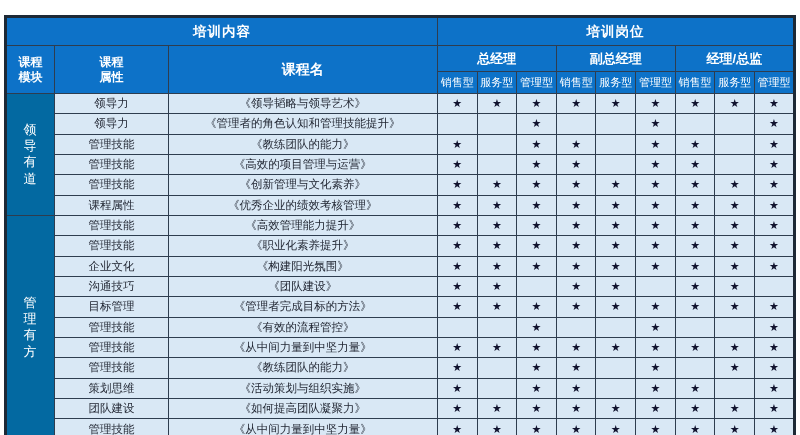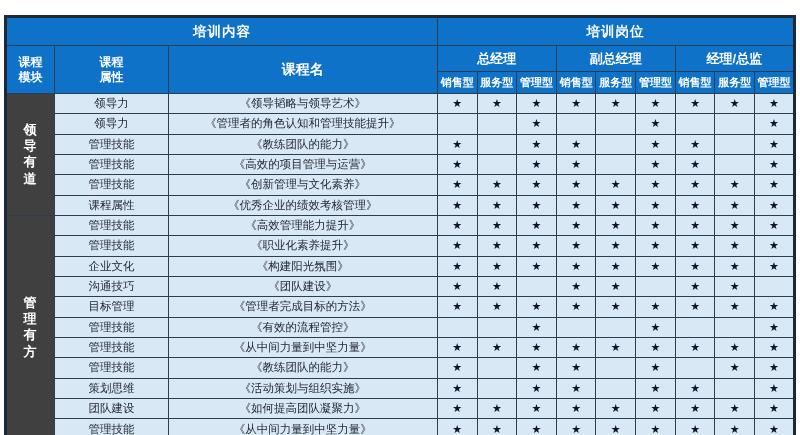--- a/index.html
+++ b/index.html
@@ -17,27 +17,27 @@
     border:1.5px solid #2e3d4f;
     padding:0;overflow:hidden;white-space:nowrap;
     text-align:center;vertical-align:middle;
   }
   thead th{
     background:#0d72c8;color:#ffffff;font-weight:bold;
     font-family:"Liberation Sans",sans-serif;
   }
   tr.h1 th{font-size:13.5px;height:27px;letter-spacing:1px;}
   tr.h2 th{font-size:13px;height:25px;}
-  tr.h3 th{font-size:11px;height:21px;font-weight:bold;}
+  tr.h3 th{font-size:11px;height:21px;font-weight:normal;}
   tbody td{
     background:#d9e8f5;color:#1f2430;font-size:11.5px;
     font-family:"Liberation Serif",serif;
   }
   td.mod{
-    background:#404040;color:#ffffff;font-weight:bold;font-size:13px;
+    background:#0369a1;color:#ffffff;font-weight:normal;font-size:13px;
     font-family:"Liberation Sans",sans-serif;letter-spacing:1px;
   }
   td.star{
     font-size:11px;color:#10122e;font-family:"DejaVu Sans",sans-serif;
   }
   .wrap2{
     display:inline-block;width:2em;word-break:break-all;
     white-space:normal;line-height:1.25;text-align:center;
   }
 </style>

